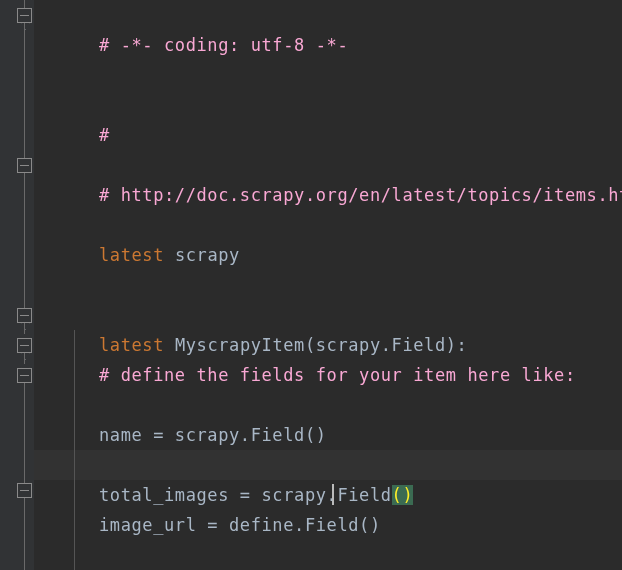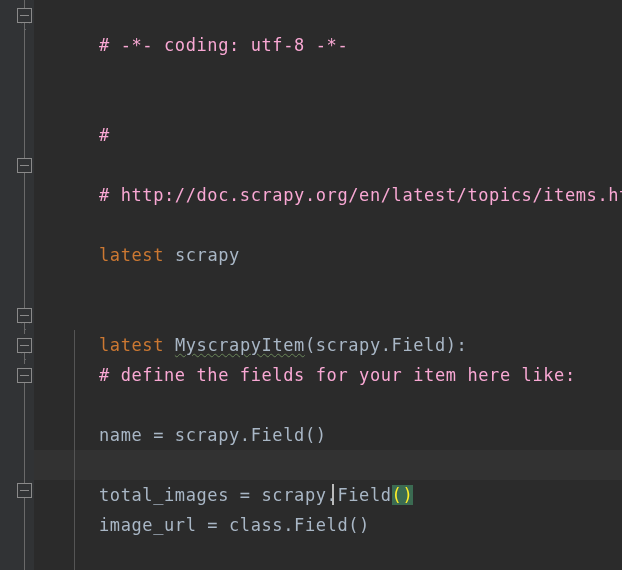--- a/index.html
+++ b/index.html
@@ -125,21 +125,20 @@
   .cmt { color: #f9a8d4; }
   .kw  { color: #cc7832; }
   .ident { color: #a9b7c6; }
   .brk-match {
     background: #3b6b52;
     color: #ffef28;
   }
 
   
   .wavy {
-    text-decoration: underline;
     text-decoration-style: wavy;
     text-decoration-color: #6a8759;
     text-decoration-thickness: 1px;
     text-underline-offset: 2px;
   }
 
   
   .caret {
     position: absolute;
     width: 2px;
@@ -207,19 +206,19 @@
     <div class="line" style="top:390px;">
       <span class="ident">name = scrapy.Field()</span>
     </div>
 
 
     <div class="line" style="top:450px;">
       <span class="ident">total_images = scrapy.Field</span><span class="brk-match">()</span>
     </div>
 
     <div class="line" style="top:480px;">
-      <span class="ident">image_url = class.Field()</span>
+      <span class="ident">image_url = define.Field()</span>
     </div>
 
     <div class="caret" style="left:298px; top:484px;"></div>
 
   </div>
 </div>
 
 </body></html>

